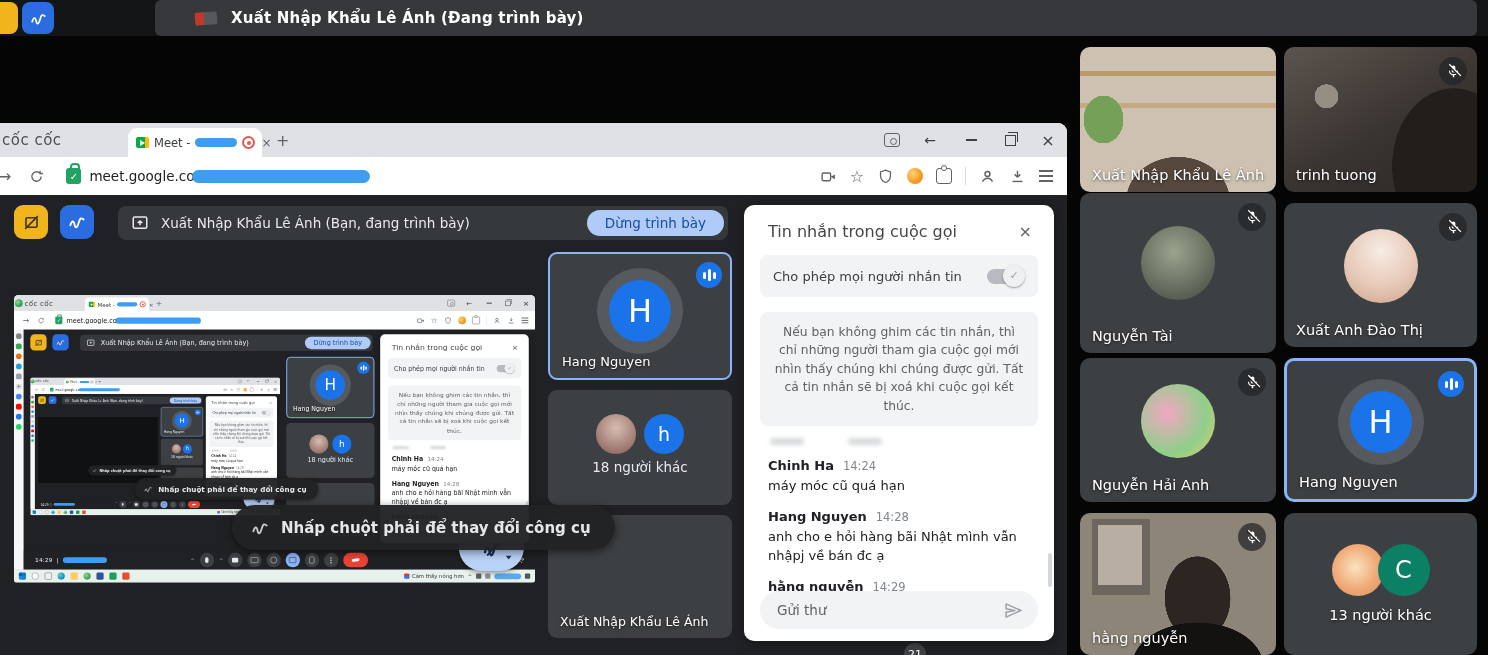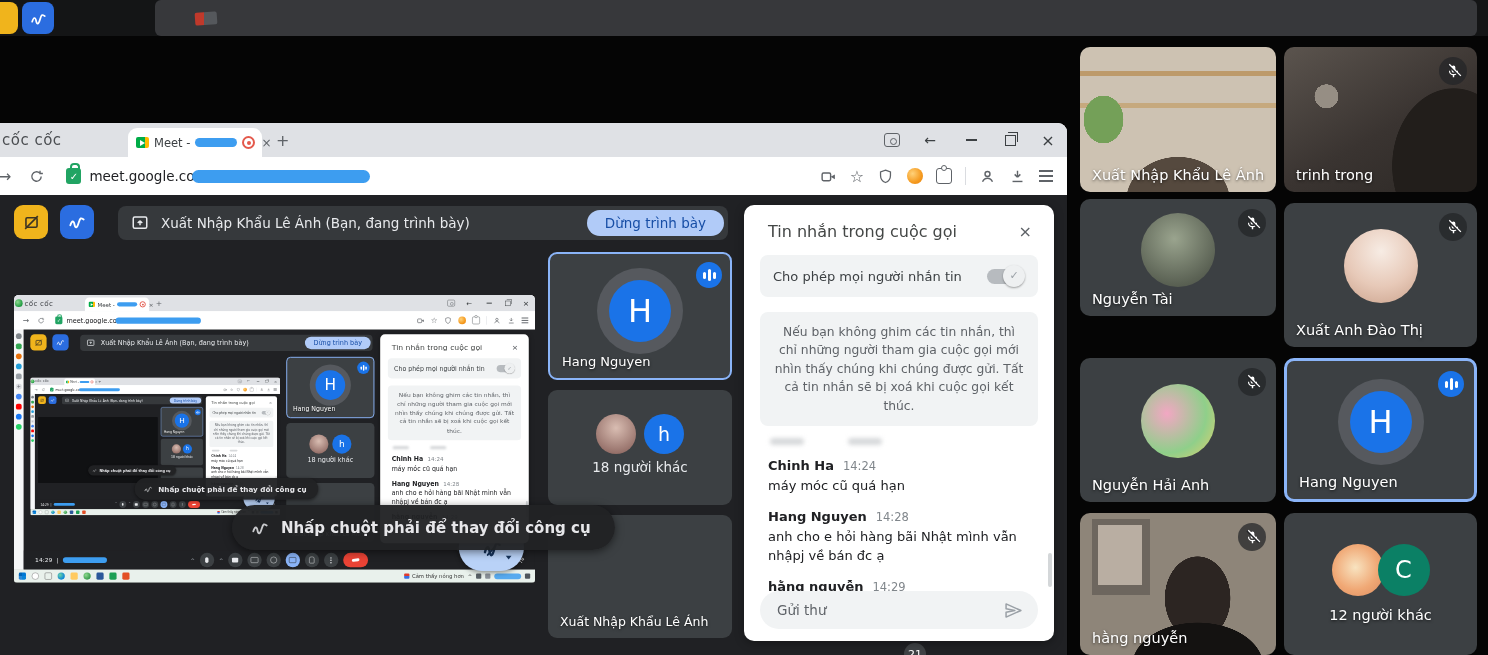--- a/index.html
+++ b/index.html
@@ -163,20 +163,21 @@
 
 <div id="annbar">
   <div class="tool-sq tool-yellow" style="left:-14px"></div>
   <div class="tool-sq tool-blue" style="left:22px">
     <svg width="19" height="19" viewBox="0 0 24 24" fill="none" stroke="#fff" stroke-width="2.2" stroke-linecap="round">
         <path d="M4 16c2-6 4-6 5-1s3 5 5-2 3-6 6-4"></path>
       </svg>
   </div>
   <div class="title-pill">
     <span class="src-ico"></span>
+    <span class="ann-title" style="margin-left:14px">Xuất Nhập Khẩu Lê Ánh (Đang trình bày)</span>
   </div>
 </div>
 
 <div id="screen-mount">
     <div class="screen">
     <div class="tabstrip">
 
       <span class="cc-logo">cốc cốc</span>
       <div class="tab">
         <span class="meeticon"></span>
@@ -900,23 +901,23 @@
   </div>
   <div class="ptile bg-trinh" style="left:1284px;top:47px;width:193px;height:145px">
     <span class="micoff">
         <svg viewBox="0 0 24 24">
           <path fill="#fff" d="M12 13.5a2.6 2.6 0 0 0 2.6-2.6V6a2.6 2.6 0 1 0-5.2 0v4.9A2.6 2.6 0 0 0 12 13.5z"></path>
           <path fill="#fff" d="M16.8 10.9a4.8 4.8 0 0 1-9.6 0H5.6a6.4 6.4 0 0 0 5.4 6.3V20h2v-2.8a6.4 6.4 0 0 0 5.4-6.3z"></path>
           <path stroke="#232427" stroke-width="2.6" d="M4.4 2.6l16.4 16.4"></path>
           <path stroke="#fff" stroke-width="1.8" d="M6 1.8l16.4 16.4"></path>
         </svg>
       </span>
-    <span class="pname">trinh trong</span>
-  </div>
-  <div class="ptile" style="left:1080px;top:199px;width:196px;height:117px">
+    <span class="pname">trinh tuong</span>
+  </div>
+  <div class="ptile" style="left:1080px;top:193px;width:196px;height:160px">
     <span class="micoff">
         <svg viewBox="0 0 24 24">
           <path fill="#fff" d="M12 13.5a2.6 2.6 0 0 0 2.6-2.6V6a2.6 2.6 0 1 0-5.2 0v4.9A2.6 2.6 0 0 0 12 13.5z"></path>
           <path fill="#fff" d="M16.8 10.9a4.8 4.8 0 0 1-9.6 0H5.6a6.4 6.4 0 0 0 5.4 6.3V20h2v-2.8a6.4 6.4 0 0 0 5.4-6.3z"></path>
           <path stroke="#232427" stroke-width="2.6" d="M4.4 2.6l16.4 16.4"></path>
           <path stroke="#fff" stroke-width="1.8" d="M6 1.8l16.4 16.4"></path>
         </svg>
       </span>
     <span class="avatar av-tai" style="width:74px;height:74px"></span>
     <span class="pname">Nguyễn Tài</span>
@@ -965,15 +966,15 @@
           <path stroke="#fff" stroke-width="1.8" d="M6 1.8l16.4 16.4"></path>
         </svg>
       </span>
     <span class="pname">hằng nguyễn</span>
   </div>
   <div class="ptile" style="left:1284px;top:513px;width:193px;height:142px">
     <span class="avatar" style="top:40%;display:flex;gap:2px">
       <span class="av-food" style="width:52px;height:52px;border-radius:50%"></span>
       <span class="initial-av" style="width:52px;height:52px;border-radius:50%;background:#0b8065;font-size:24px;margin-left:-8px">C</span>
     </span>
-    <span class="pname" style="left:0;right:0;bottom:32px;text-align:center">12 người khác</span>
+    <span class="pname" style="left:0;right:0;bottom:32px;text-align:center">13 người khác</span>
   </div>
 </div>
 
 </body></html>

